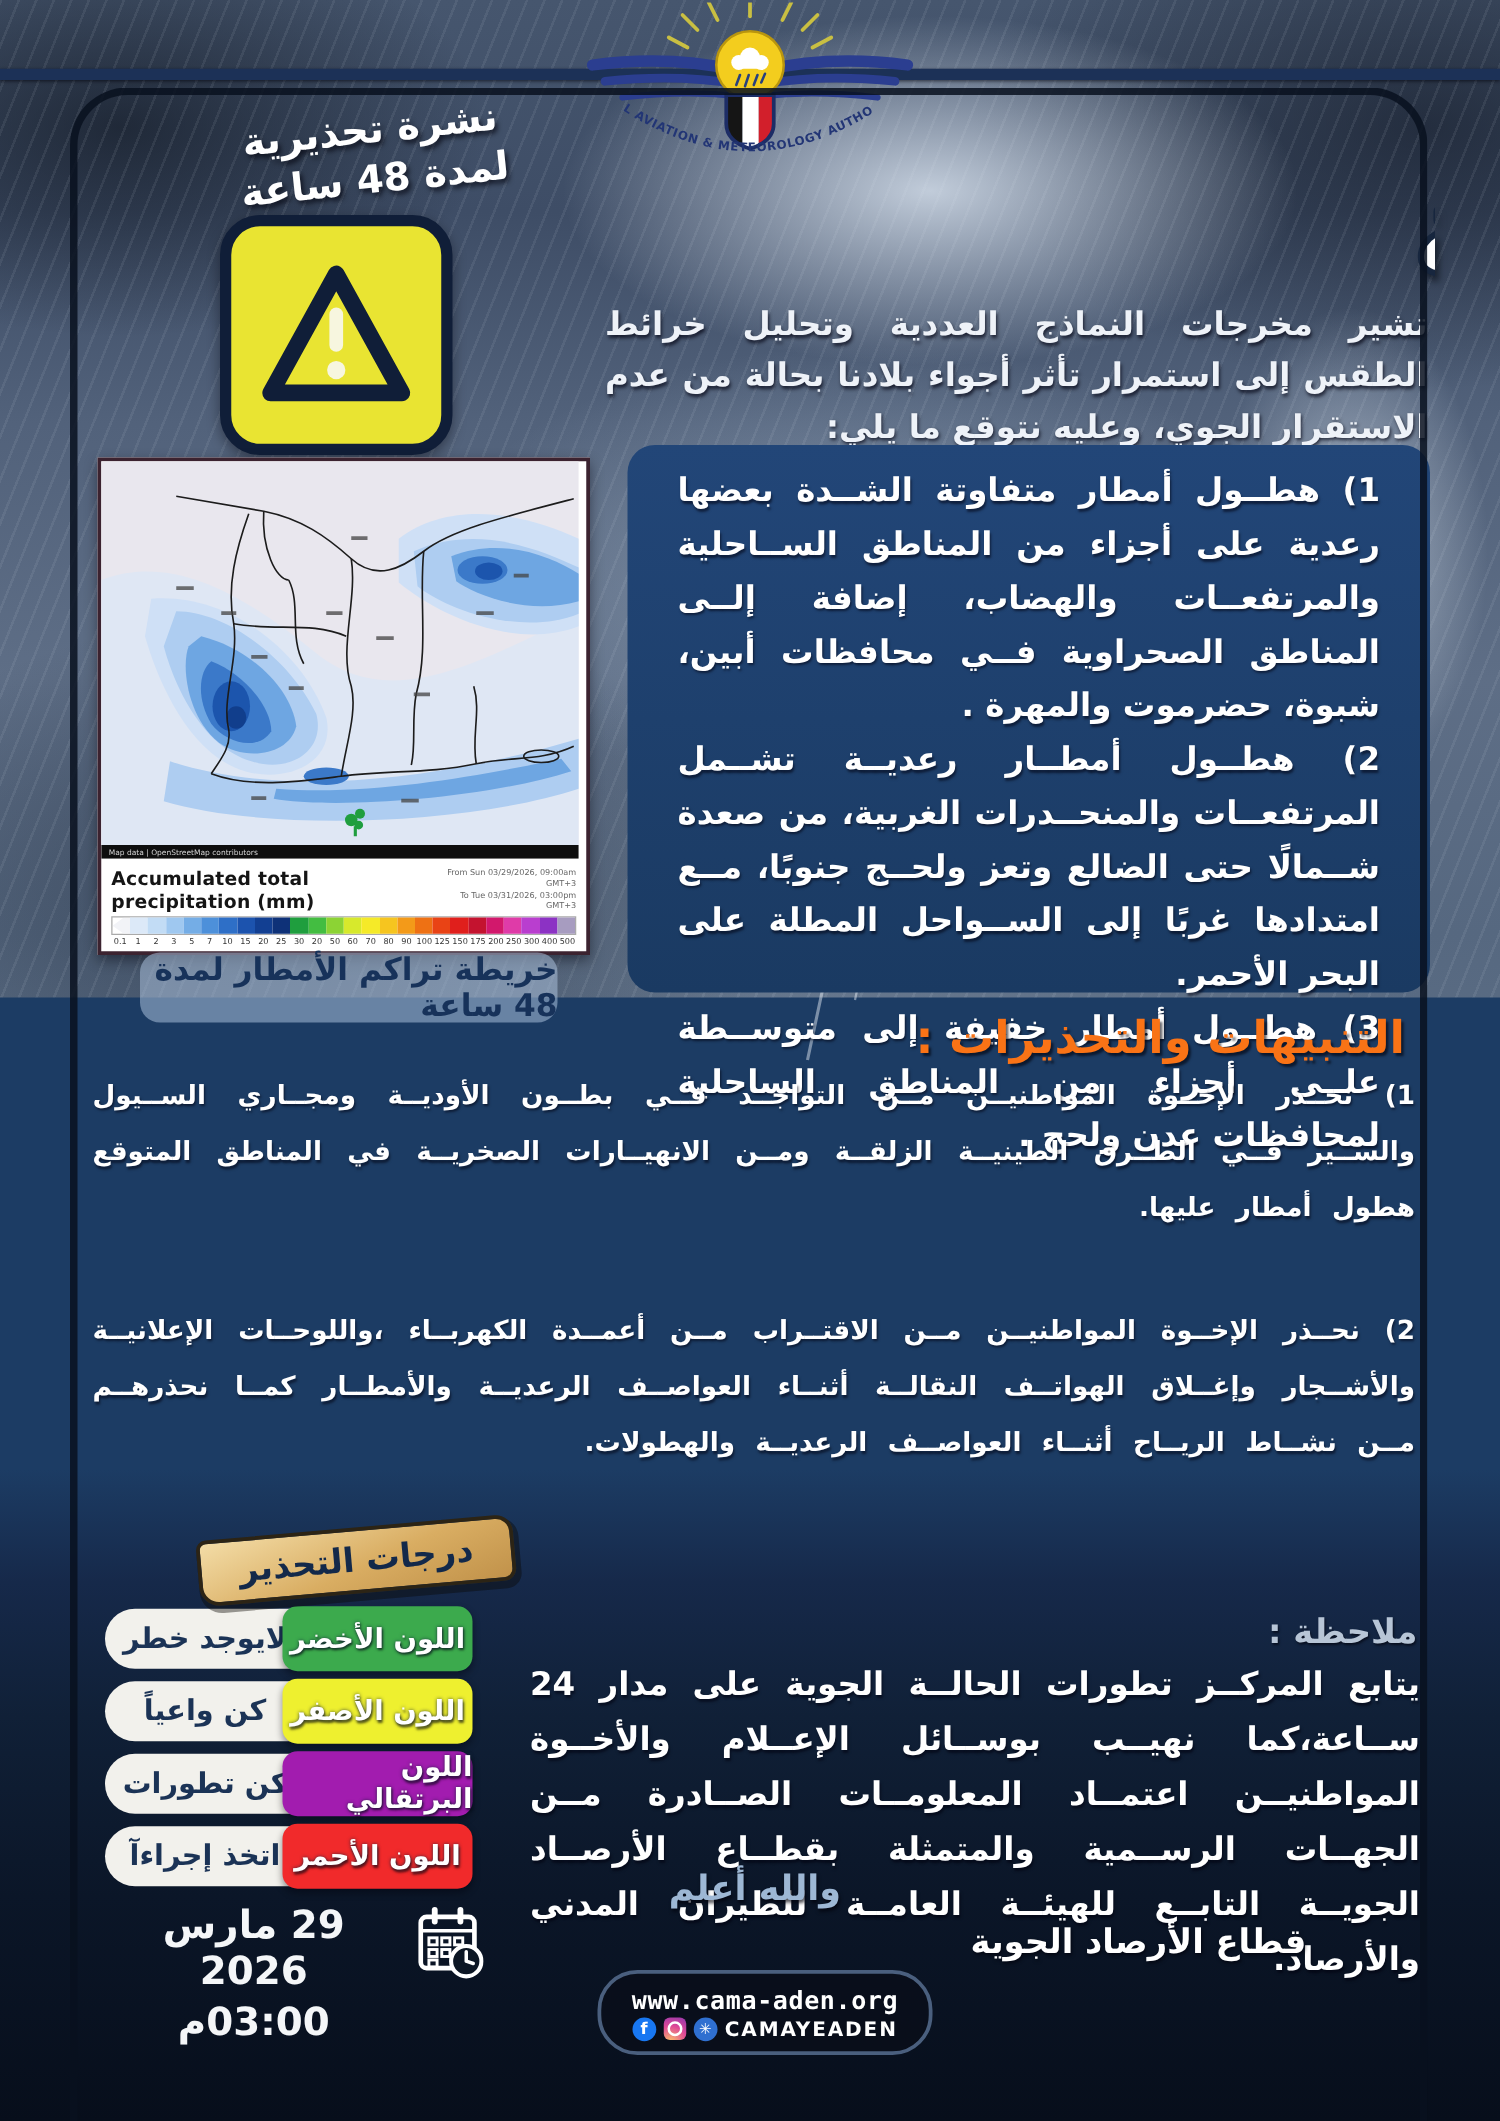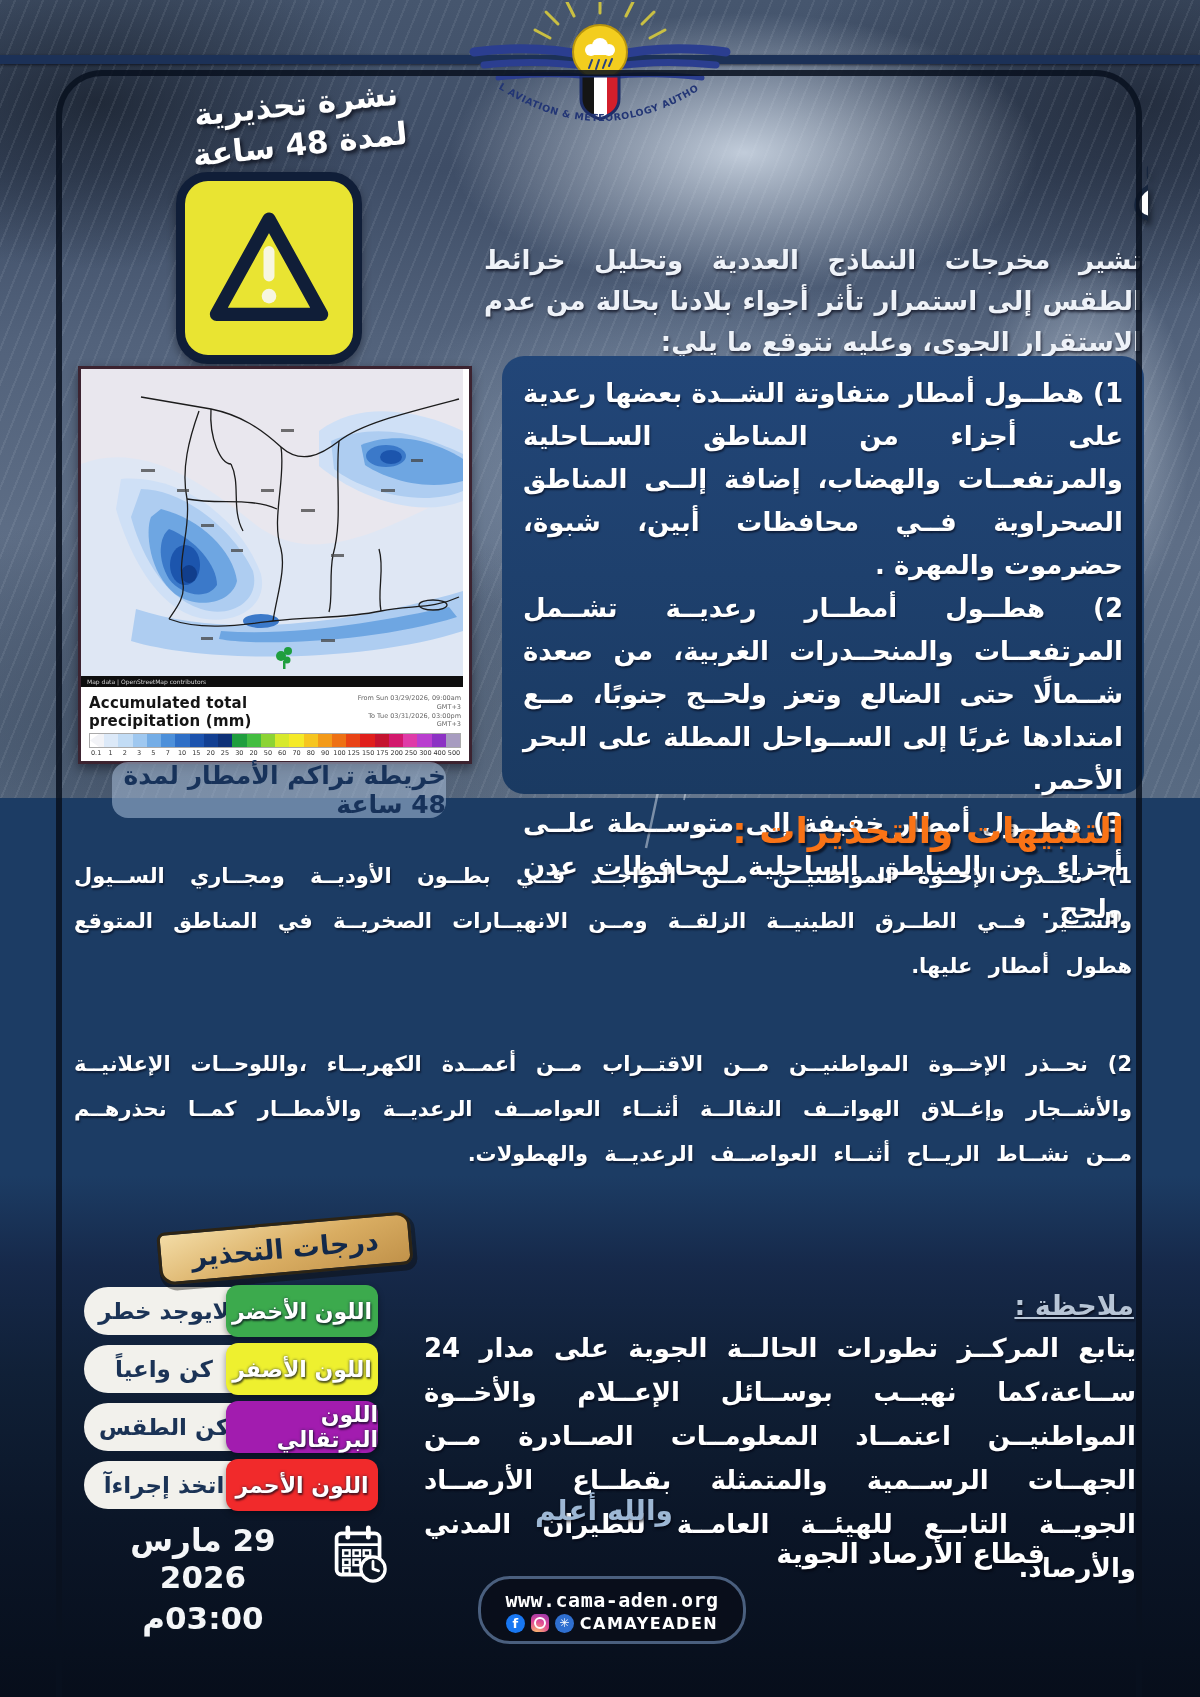--- a/index.html
+++ b/index.html
@@ -60,21 +60,21 @@
   #scale-labels{display:flex;margin-top:1px;}
   #scale-labels .seg-label{flex:1;text-align:center;font-size:6.5px;color:#333;}
   #caption-pill{position:absolute;left:112px;top:762px;width:334px;height:56px;z-index:3;
     background:rgba(168,190,216,.55);border-radius:16px;color:#17325a;
     font-size:25px;font-weight:bold;display:flex;align-items:center;justify-content:center;}
   #bolt{position:absolute;left:600px;top:680px;z-index:2;opacity:.45;}
 
   
   #points-box{position:absolute;left:502px;top:356px;width:642px;height:438px;z-index:3;
     background:linear-gradient(180deg,#224678,#1a3a62);border-radius:22px;
-    padding:16px 21px;box-sizing:border-box;color:#fff;font-weight:bold;
+    padding:16px 40px;box-sizing:border-box;color:#fff;font-weight:bold;
     font-size:26px;line-height:43px;text-align:justify;text-align-last:right;
     text-shadow:1px 2px 2px rgba(0,0,15,.55);}
   #points-box p{margin:0;}
 
   
   #warn-heading{position:absolute;right:76px;top:810px;z-index:3;color:#f97316;
     font-size:36px;font-weight:bold;text-shadow:2px 3px 2px rgba(0,0,10,.6);}
   .warn-text{position:absolute;right:68px;width:1058px;z-index:3;color:#fff;
     font-weight:bold;font-size:21px;line-height:45px;text-align:justify;text-align-last:right;
     word-spacing:9px;text-shadow:1px 2px 2px rgba(0,0,15,.55);}
@@ -93,21 +93,21 @@
     padding-right:56px;box-sizing:border-box;color:#1b3356;font-size:23px;font-weight:bold;}
   .color-pill{position:absolute;right:0;top:0;width:152px;height:52px;border-radius:12px;
     display:flex;align-items:center;justify-content:center;color:#fff;
     font-size:22px;font-weight:bold;
     text-shadow:0 0 3px rgba(20,35,60,.8),1px 2px 2px rgba(0,0,10,.6);
     box-shadow:0 3px 6px rgba(0,0,10,.4);}
   #row-0{top:1285px;} #row-1{top:1343px;} #row-2{top:1401px;} #row-3{top:1459px;}
 
   
   #note-heading{position:absolute;right:66px;top:1290px;z-index:3;color:#b7c5d6;
-    font-size:27px;font-weight:bold;text-decoration:underline;
+    font-size:27px;font-weight:bold;
     text-shadow:1px 2px 2px rgba(0,0,10,.6);}
   #note-body{position:absolute;right:64px;top:1326px;width:712px;z-index:3;color:#fff;
     font-weight:bold;font-size:26px;line-height:44px;text-align:justify;text-align-last:right;
     word-spacing:6px;text-shadow:1px 2px 2px rgba(0,0,15,.55);}
 
   
   #closing{position:absolute;left:524px;top:1494px;width:160px;z-index:3;text-align:center;
     color:#9db7d4;font-size:28px;font-weight:bold;text-shadow:1px 2px 3px rgba(0,0,10,.7);}
   #sector{position:absolute;right:155px;top:1538px;z-index:3;color:#fff;
     font-size:27px;font-weight:bold;text-shadow:1px 2px 3px rgba(0,0,10,.7);}
@@ -358,21 +358,21 @@
   <div class="level-row" id="row-1">
     <div class="action-pill" dir="rtl">
         <span>كن واعياً</span>
       </div>
     <div class="color-pill" dir="rtl" style="background: rgb(238, 240, 47);">
         <span>اللون الأصفر</span>
       </div>
   </div>
   <div class="level-row" id="row-2">
     <div class="action-pill" dir="rtl">
-        <span>كن الطقس</span>
+        <span>كن تطورات</span>
       </div>
     <div class="color-pill" dir="rtl" style="background: #a21caf;">
         <span>اللون البرتقالي</span>
       </div>
   </div>
   <div class="level-row" id="row-3">
     <div class="action-pill" dir="rtl">
         <span>اتخذ إجراءآ</span>
       </div>
     <div class="color-pill" dir="rtl" style="background: rgb(241, 42, 43);">

